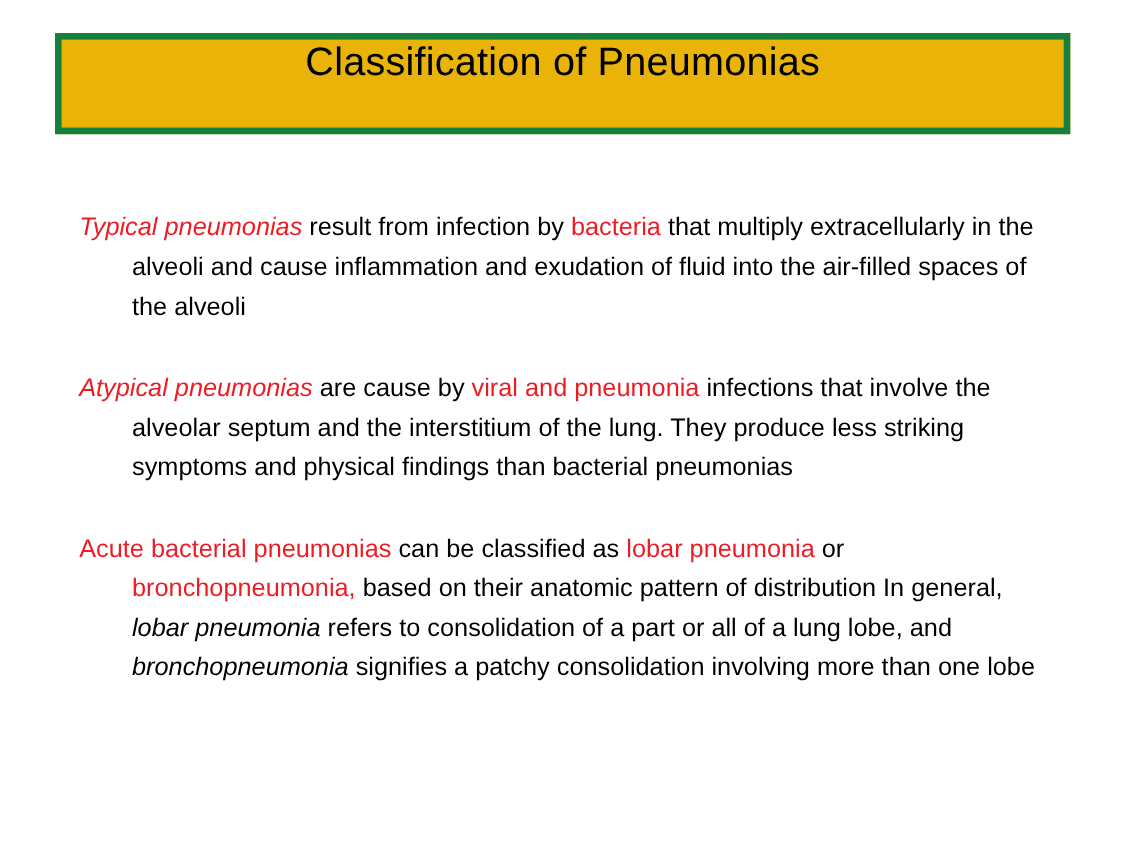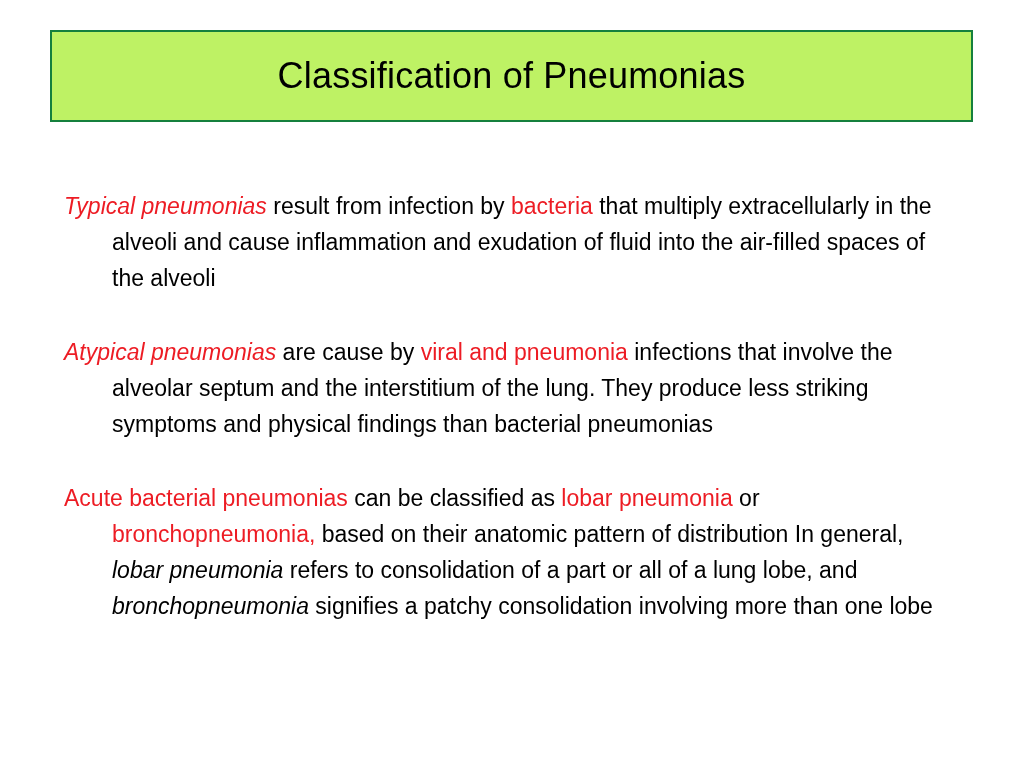--- a/index.html
+++ b/index.html
@@ -22,40 +22,40 @@
   }
 
   
   #title-box {
     position: absolute;
     left: 50px;
     top: 30px;
     width: 923px;
     height: 92px;
     box-sizing: border-box;
-    border: 2px solid #15803d;
-    background: #bef264;
+    border: 6px solid #15803d;
+    background: #eab308;
     display: flex;
-    align-items: center;
+    align-items: flex-start;
     justify-content: center;
   }
   #title-text {
     font-family: "Liberation Sans", sans-serif;
     font-size: 36px;
     font-weight: 400;
     color: #000000;
     line-height: 1.1;
     letter-spacing: 0.2px;
     white-space: nowrap;
   }
 
   
   #body-area {
     position: absolute;
-    left: 60px;
+    left: 68px;
     top: 188px;
     width: 900px;
   }
 
   .para {
     font-family: "Liberation Sans", sans-serif;
     font-size: 23px;
     line-height: 36px;
     color: #000000;
     text-align: left;

